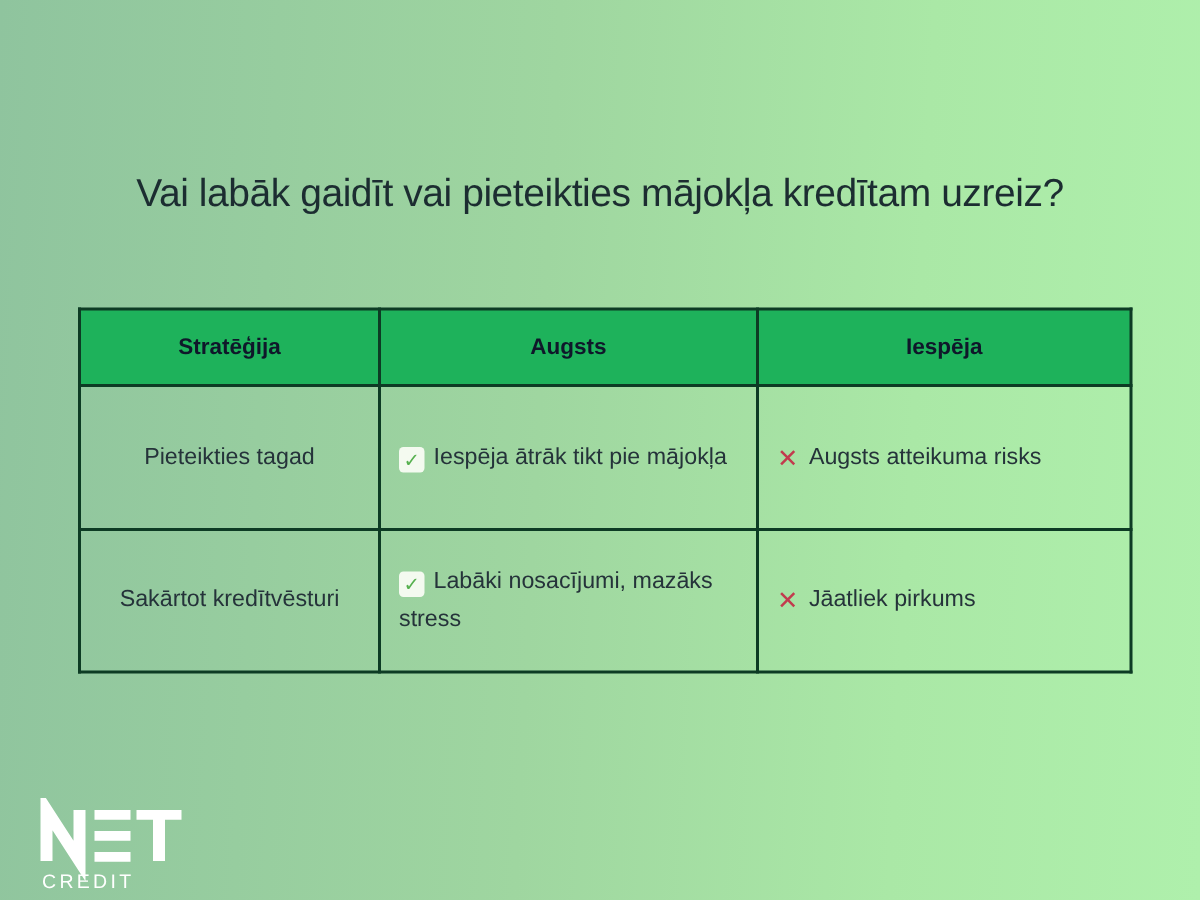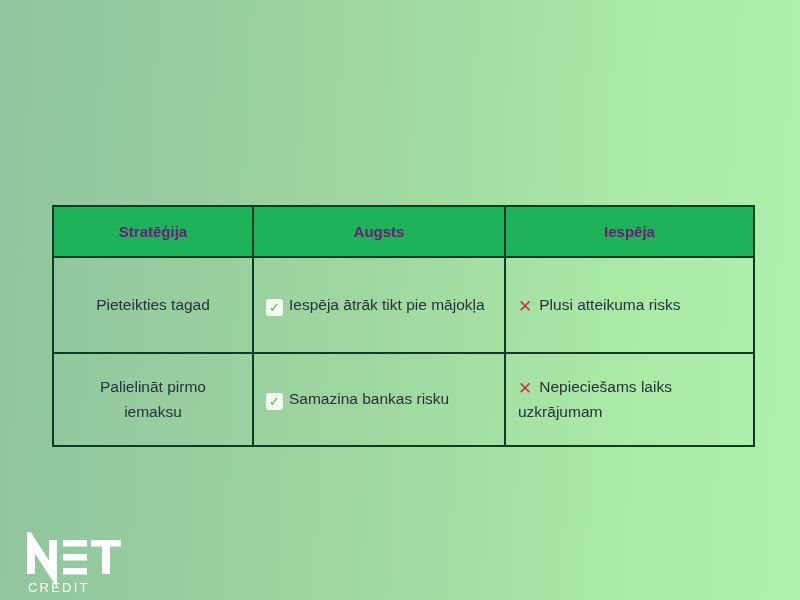--- a/index.html
+++ b/index.html
@@ -33,21 +33,21 @@
     top: 205px;
     width: 701px;
     border-collapse: collapse;
     table-layout: fixed;
   }
   table.compare th, table.compare td {
     border: 2px solid #0d3b24;
   }
   table.compare th {
     background: #1eb25b;
-    color: #701a75;
+    color: #0f172a;
     font-size: 15px;
     font-weight: bold;
     height: 47px;
     text-align: center;
   }
   table.compare td {
     background: transparent;
     color: #25333a;
     font-size: 15.5px;
     line-height: 1.55;
@@ -94,20 +94,21 @@
     position: absolute;
     left: 25px;
     top: 532px;
   }
 </style>
 </head>
 <body>
 
 <div class="stage">
 
+  <div class="title">Vai labāk gaidīt vai pieteikties mājokļa kredītam uzreiz?</div>
 
   <table class="compare">
     <colgroup>
       <col class="col-strategy">
       <col class="col-plusi">
       <col class="col-minusi">
     </colgroup>
     <thead>
       <tr>
         <th>Stratēģija</th>
@@ -115,30 +116,30 @@
         <th>Iespēja</th>
       </tr>
     </thead>
     <tbody>
       <tr class="row-1">
         <td class="strategy-cell">Pieteikties tagad</td>
         <td class="detail-cell">
           <span class="check-box">✓</span><span>Iespēja ātrāk tikt pie mājokļa</span>
         </td>
         <td class="detail-cell">
-          <span class="cross-mark">✕</span><span>Plusi atteikuma risks</span>
+          <span class="cross-mark">✕</span><span>Augsts atteikuma risks</span>
         </td>
       </tr>
-      <tr class="row-3">
-        <td class="strategy-cell">Palielināt pirmo iemaksu</td>
+      <tr class="row-2">
+        <td class="strategy-cell">Sakārtot kredītvēsturi</td>
         <td class="detail-cell">
-          <span class="check-box">✓</span><span>Samazina bankas risku</span>
+          <span class="check-box">✓</span><span>Labāki nosacījumi, mazāks stress</span>
         </td>
         <td class="detail-cell">
-          <span class="cross-mark">✕</span><span>Nepieciešams laiks uzkrājumam</span>
+          <span class="cross-mark">✕</span><span>Jāatliek pirkums</span>
         </td>
       </tr>
     </tbody>
   </table>
 
   <div class="logo">
     <svg width="100" height="66" viewBox="0 0 100 66">
 
       <path d="M6 42 V8 L28 42 V8" fill="none" stroke="#ffffff" stroke-width="8"></path>
 

